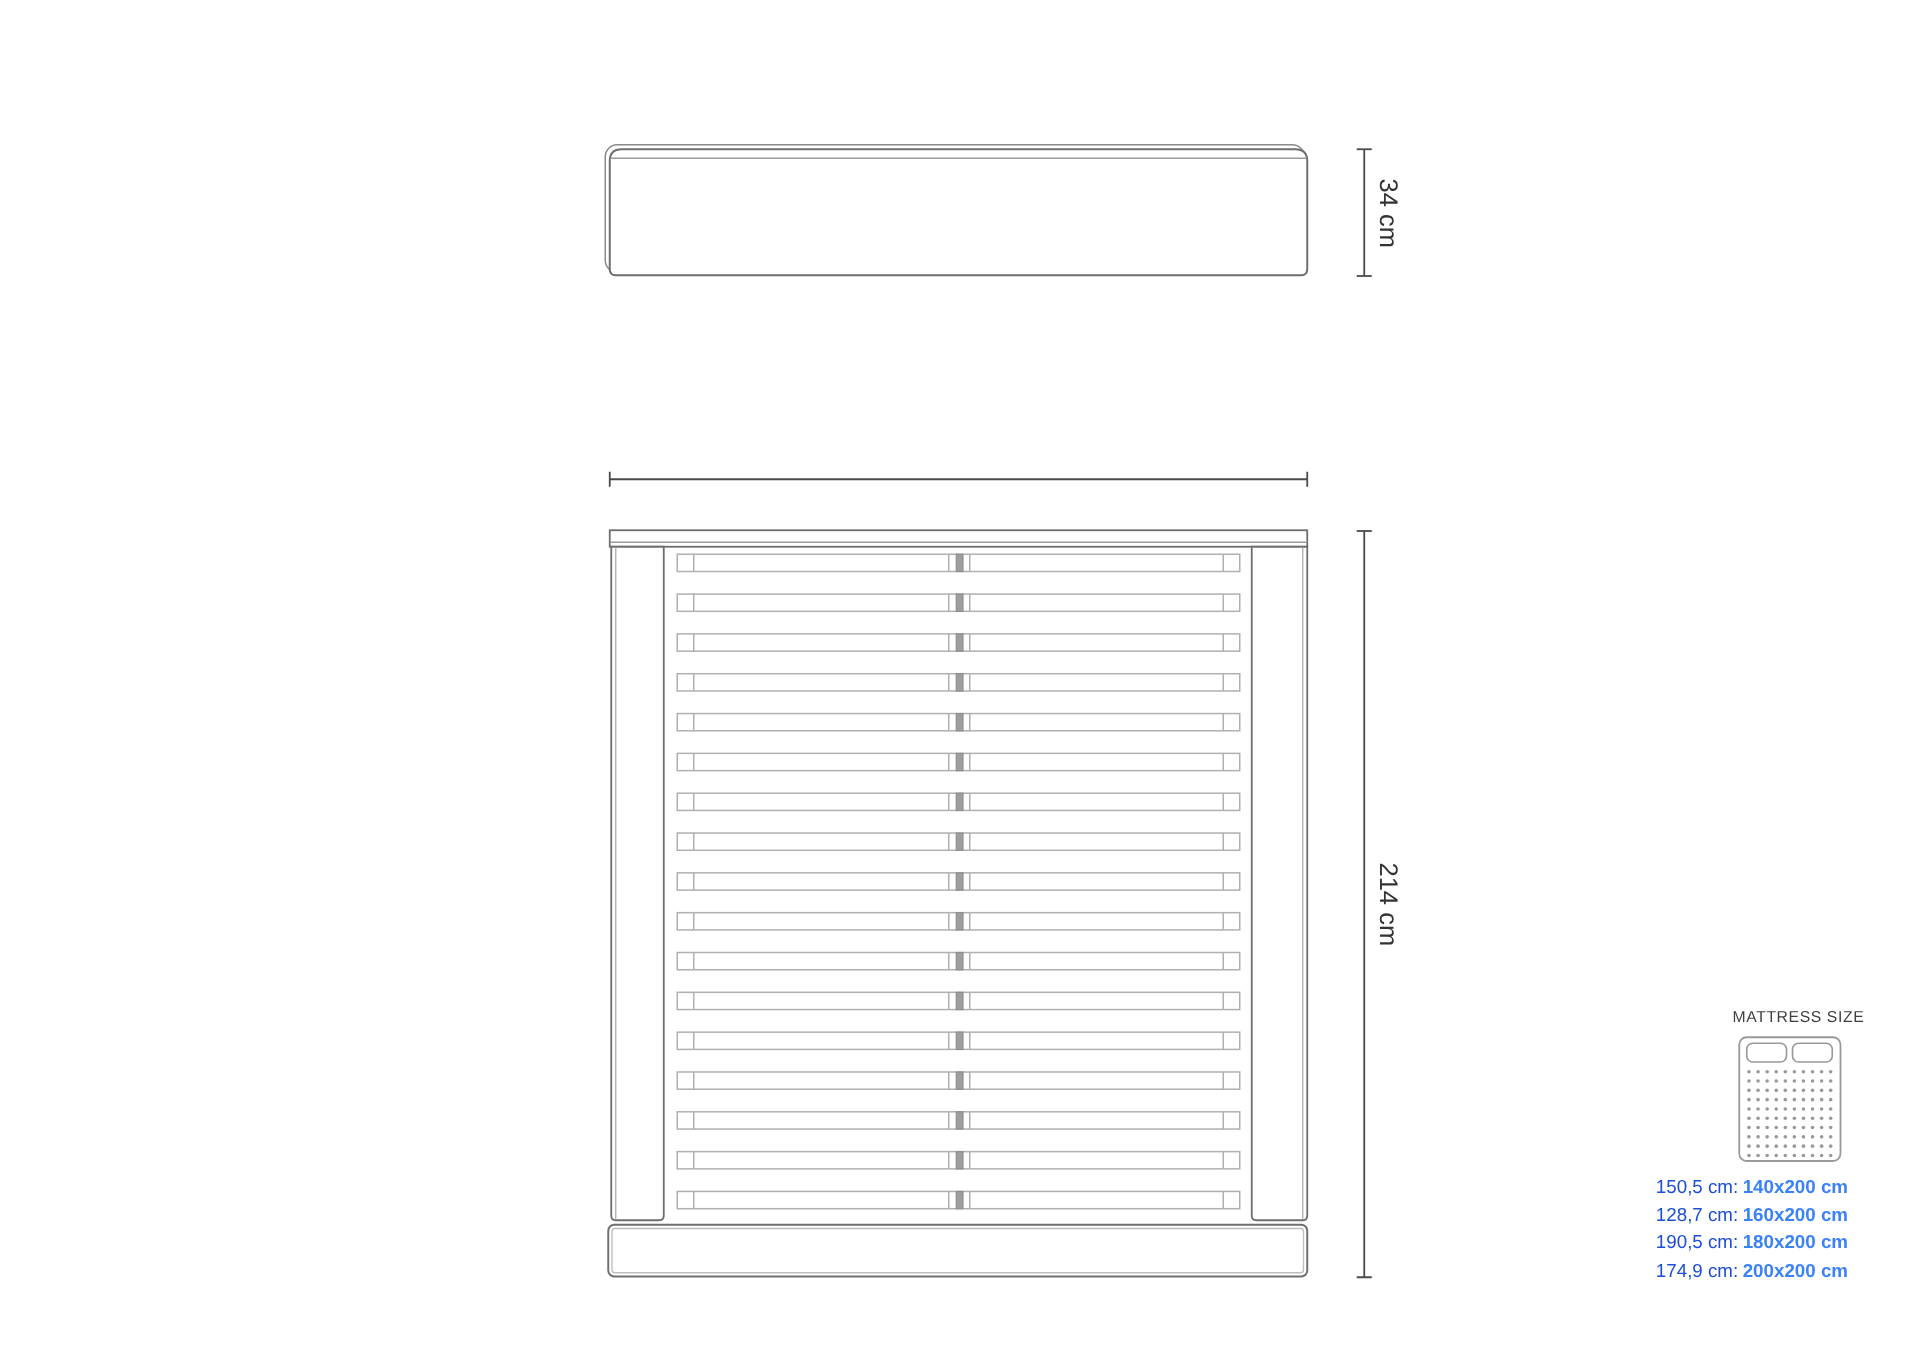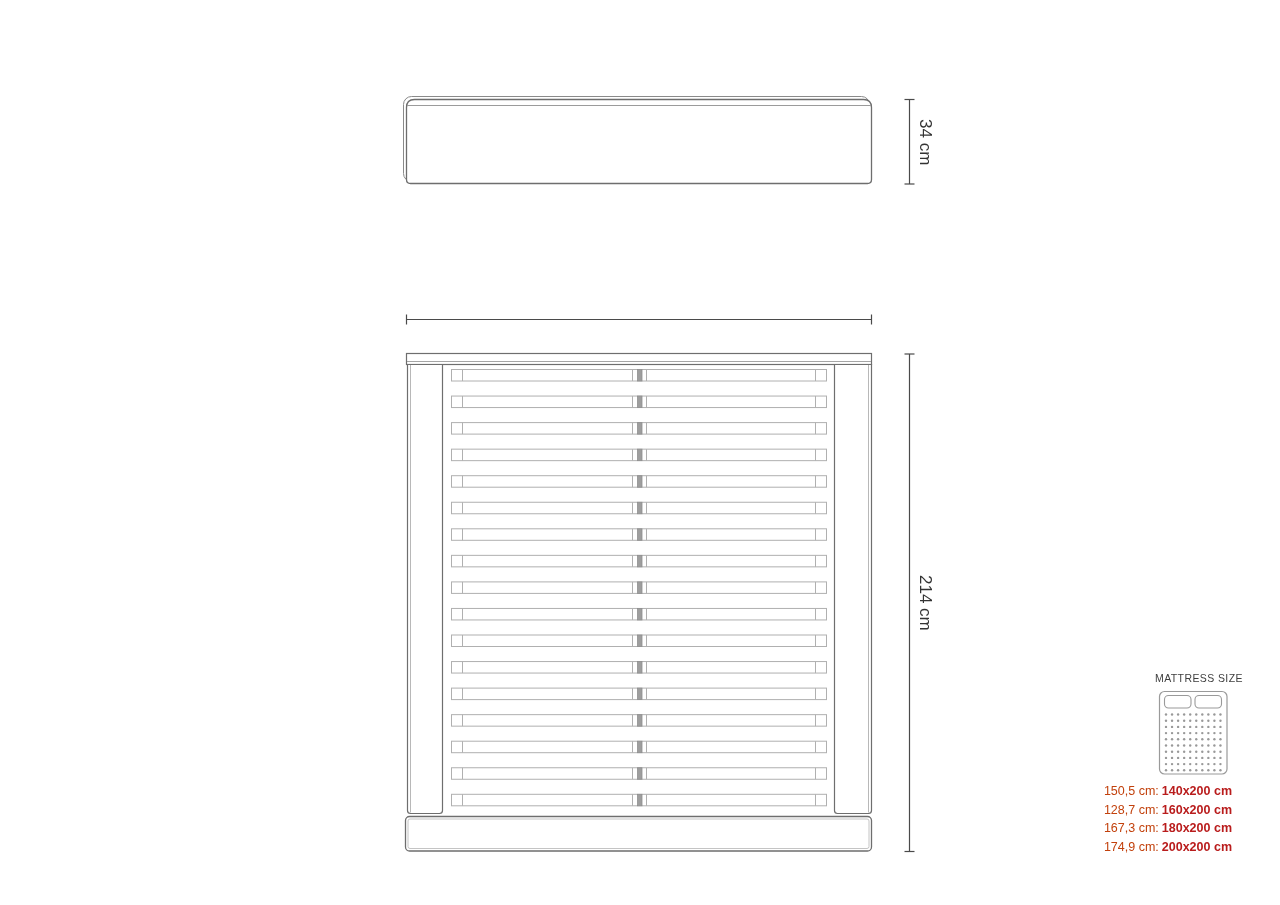--- a/index.html
+++ b/index.html
@@ -49,22 +49,22 @@
     position: absolute;
     left: 0; top: 110px; width: 137px;
   }
   .size-row {
     height: 18.5px;
     line-height: 18.5px;
     text-align: right;
     font-size: 12.5px;
     white-space: nowrap;
   }
-  .size-label { color: #c2410c; }
-  .size-value { color: #b91c1c; font-weight: bold; margin-left: 3px; }
+  .size-label { color: #1d4ed8; }
+  .size-value { color: #3b82f6; font-weight: bold; margin-left: 3px; }
 </style>
 </head>
 <body>
 
 <div class="canvas">
 
   <svg class="drawing-svg" width="1280" height="905" viewBox="0 0 1280 905">
 
     <g>
       <rect x="403.5" y="96.5" width="466" height="85" rx="8" fill="none" stroke="#8a8a8a" stroke-width="1"></rect>
@@ -366,21 +366,21 @@
     <div class="mattress-list" id="mattress-list">
   <div class="size-row">
     <span class="size-label">150,5 cm:</span><span class="size-value">140x200 cm</span>
   </div>
 
   <div class="size-row">
     <span class="size-label">128,7 cm:</span><span class="size-value">160x200 cm</span>
   </div>
 
   <div class="size-row">
-    <span class="size-label">167,3 cm:</span><span class="size-value">180x200 cm</span>
+    <span class="size-label">190,5 cm:</span><span class="size-value">180x200 cm</span>
   </div>
 
   <div class="size-row">
     <span class="size-label">174,9 cm:</span><span class="size-value">200x200 cm</span>
   </div>
 </div>
   </div>
 
 </div>
 

